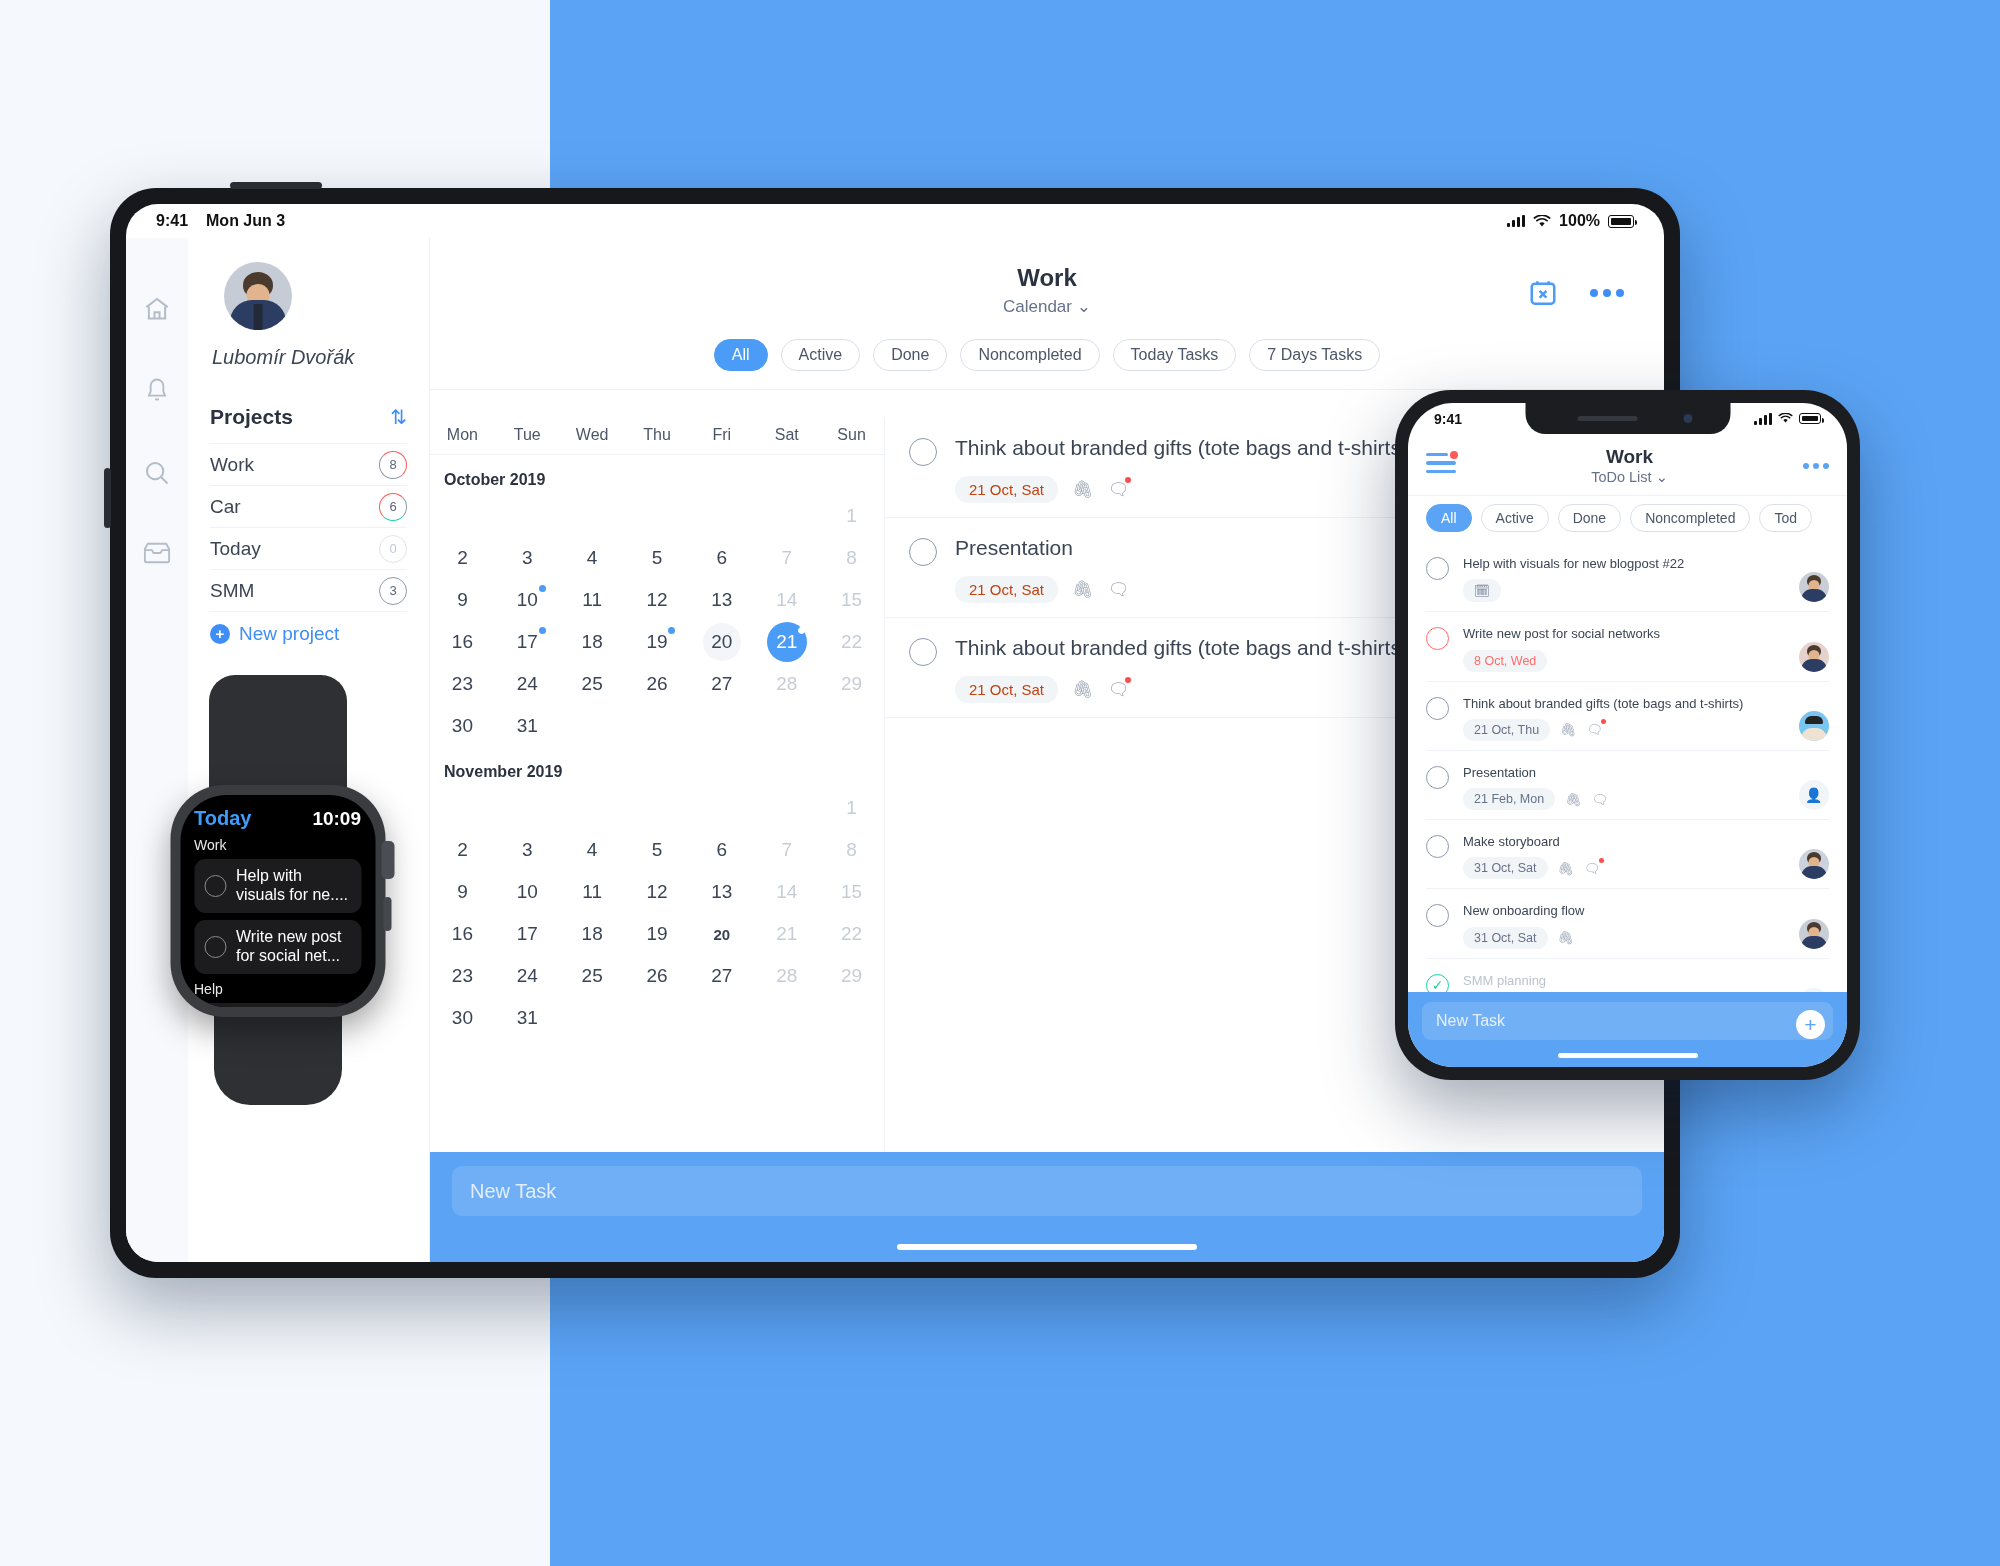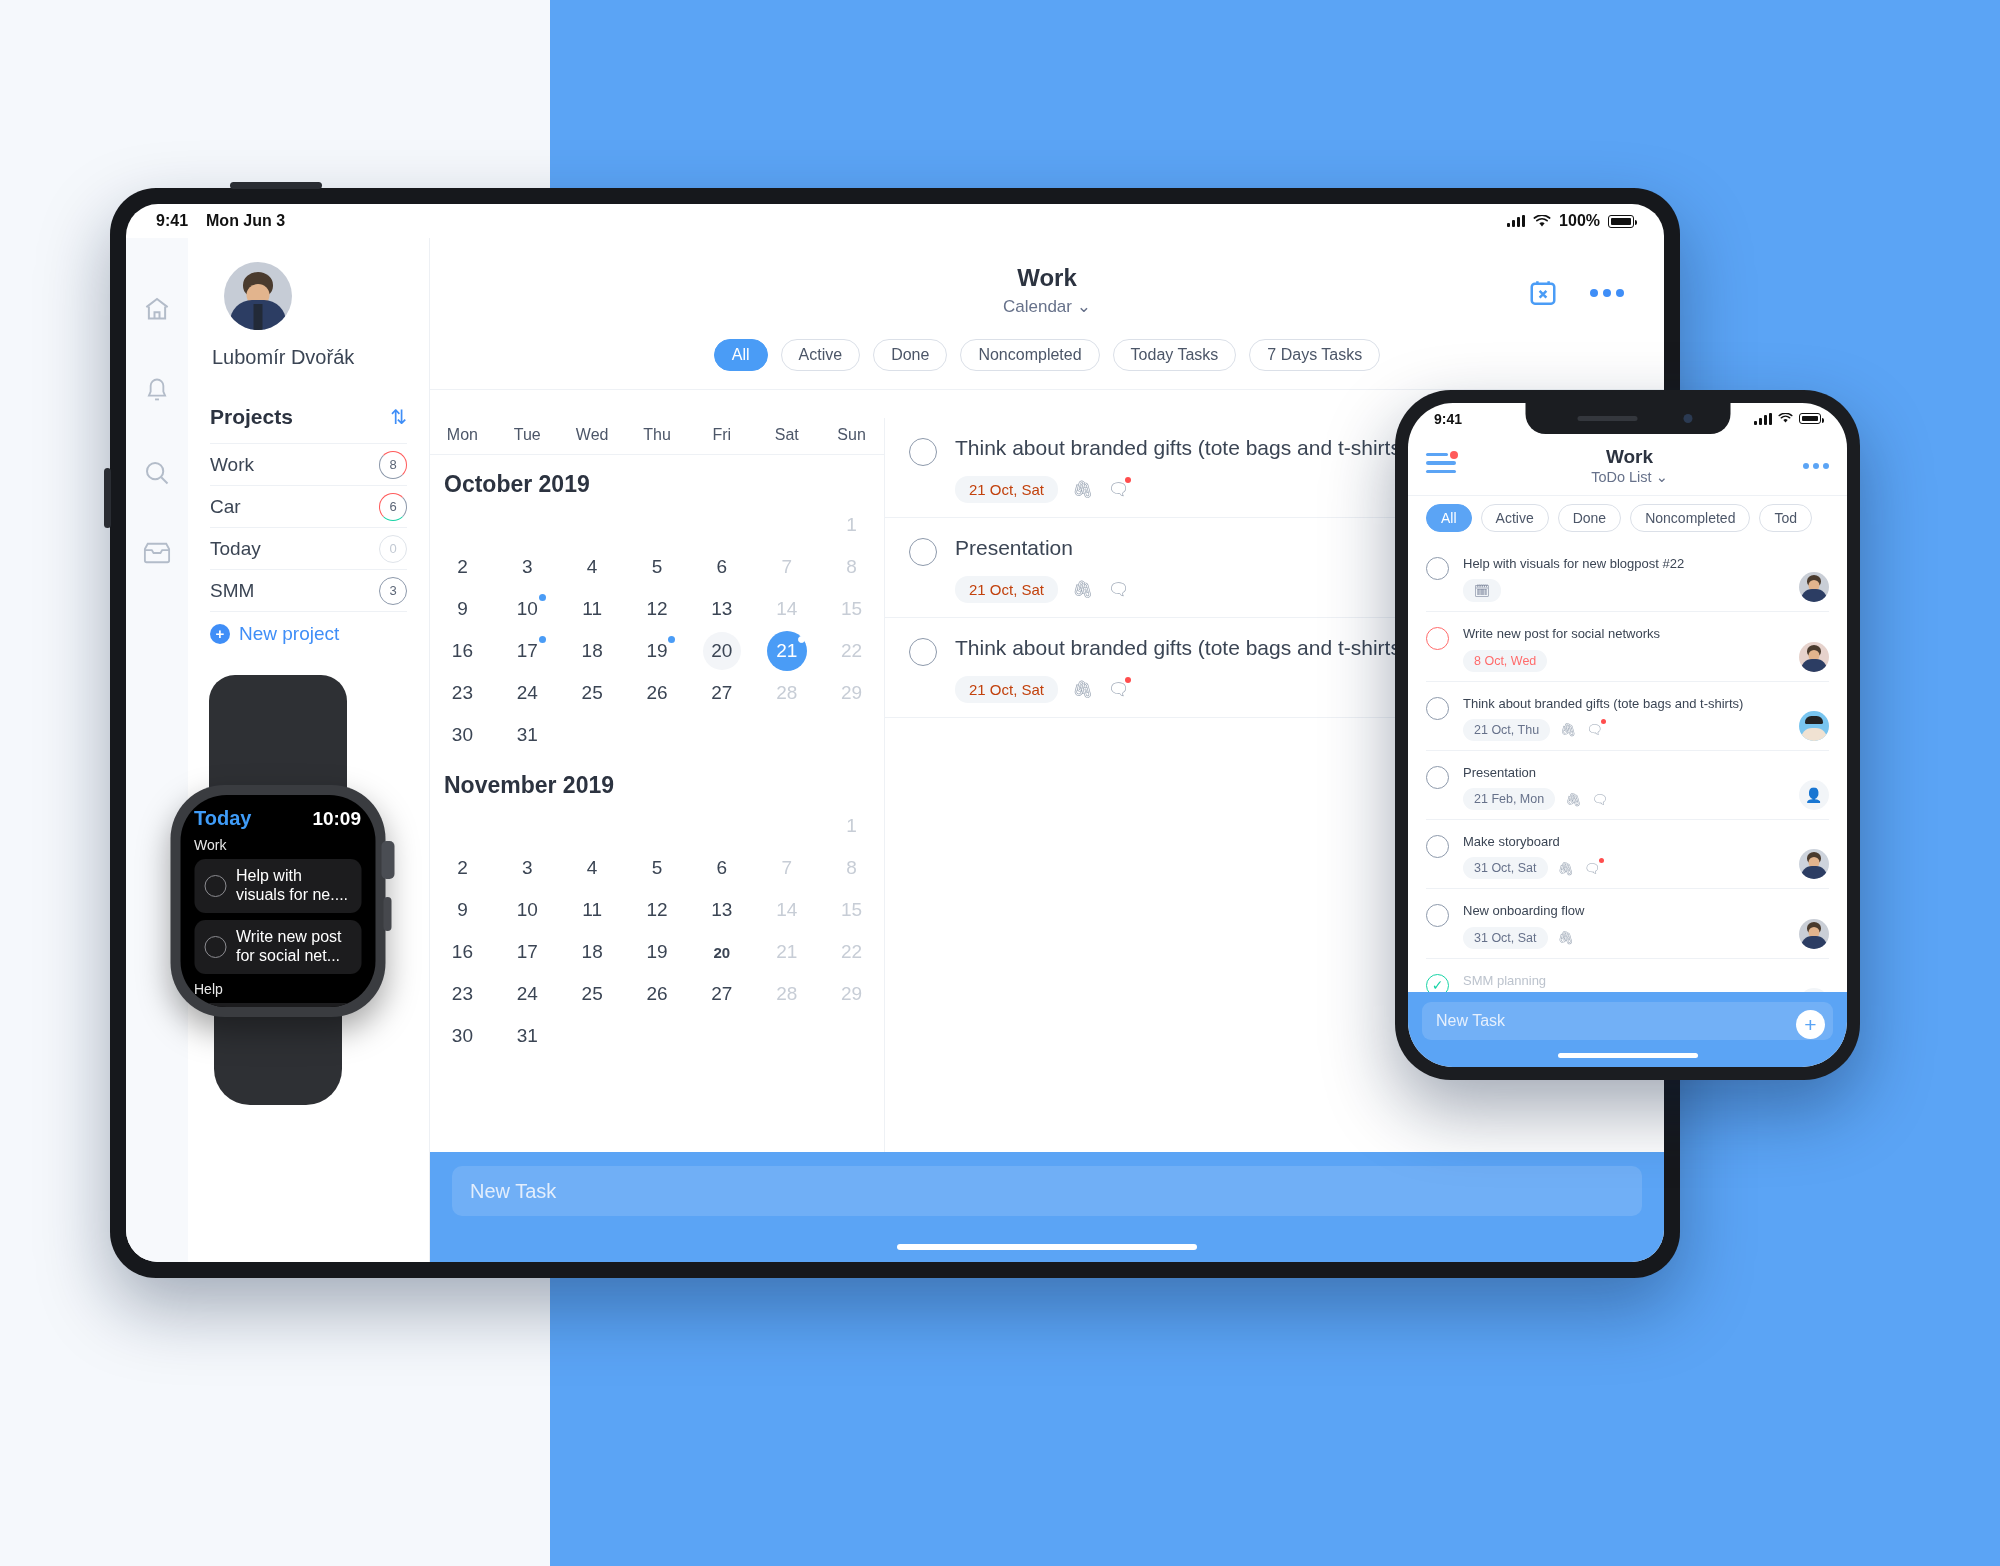--- a/index.html
+++ b/index.html
@@ -60,21 +60,21 @@
   
   #sidebar { width:242px; border-right:1px solid #edf0f4; flex-shrink:0; padding:0 22px; background:#fff; }
   #avatar-big {
     width:68px;height:68px;border-radius:50%;margin:24px 0 0 14px;overflow:hidden;
     background:#c6ccd6; position:relative;
   }
   .face-a{position:absolute;left:50%;top:10px;transform:translateX(-50%);width:30px;height:26px;border-radius:50% 50% 46% 46%;background:#4a3b2e;}
   .face-b{position:absolute;left:50%;top:22px;transform:translateX(-50%);width:23px;height:22px;border-radius:50%;background:#e2b48d;}
   .face-c{position:absolute;left:50%;bottom:0;transform:translateX(-50%);width:56px;height:30px;border-radius:22px 22px 0 0;background:#2c3d63;}
   .face-d{position:absolute;left:50%;bottom:0;transform:translateX(-50%);width:9px;height:26px;background:#222a38;}
-  #user-name { margin:16px 0 0 2px; font-size:20px; color:#3b4554; }
+  #user-name { margin:16px 0 0 2px; font-size:20px; color:#3b4554;font-style:italic; }
   #projects-head { display:flex; align-items:center; justify-content:space-between; margin-top:36px; padding-bottom:14px; }
   #projects-title { font-size:21px; font-weight:700; color:#2c3340; }
   #sort-icon { color:#3f8ef7; font-size:20px; }
   .proj-row {
     display:flex; align-items:center; justify-content:space-between;
     height:42px; border-top:1px solid #eef1f5; font-size:19px; color:#3b4554;
   }
   .badge { width:28px;height:28px;border-radius:50%;border:1.6px solid #8d99ab;
     display:flex;align-items:center;justify-content:center;font-size:13px;color:#5c6677; }
   .badge.b-work { border-color:#8d99ab; border-top-color:#ff5a5a; border-right-color:#ff5a5a; }
@@ -93,21 +93,21 @@
   #dots-icon { display:flex; gap:5px; }
   #dots-icon span{ width:8px;height:8px;border-radius:50%;background:#3f8ef7; }
   #chips { display:flex; justify-content:center; gap:13px; padding:10px 0 18px; border-bottom:1px solid #eef1f5; }
   .chip { border:1.3px solid #dbe0e8; border-radius:16px; padding:6px 17px; font-size:16px; color:#4c5668; white-space:nowrap; }
   .chip.active { background:#4a9cf6; border-color:#4a9cf6; color:#fff; }
 
   #panes { flex:1; display:flex; min-height:0;margin-top:28px; }
   #cal-pane { width:455px; border-right:1px solid #eef1f5; flex-shrink:0; }
   #dow { display:grid; grid-template-columns:repeat(7,1fr); border-bottom:1px solid #eef1f5; }
   #dow div { text-align:center; font-size:16px; color:#4c5668; padding:8px 0 10px; }
-  .month-name { font-size:23px; font-weight:700; color:#2c3340; padding:16px 0 6px 14px; }
+  .month-name { font-size:16px; font-weight:700; color:#2c3340; padding:16px 0 6px 14px; }
   .mgrid { display:grid; grid-template-columns:repeat(7,1fr); }
   .day { height:42px; display:flex; align-items:center; justify-content:center; font-size:19px; color:#3b4554; position:relative; }
   .day.dim { color:#c7cdd6; }
   .day.small { font-size:15px; font-weight:700; }
   .day.today { }
   .day.today .circ { width:38px;height:38px;border-radius:50%;background:#f3f5f8;display:flex;align-items:center;justify-content:center; }
   .day.sel .circ { width:40px;height:40px;border-radius:50%;background:#4a9cf6;color:#fff;display:flex;align-items:center;justify-content:center; }
   .dot { position:absolute; top:6px; right:14px; width:7px;height:7px;border-radius:50%;background:#4a9cf6; }
   .dot.ring { background:#fff; border:1.6px solid #fff; }
 

